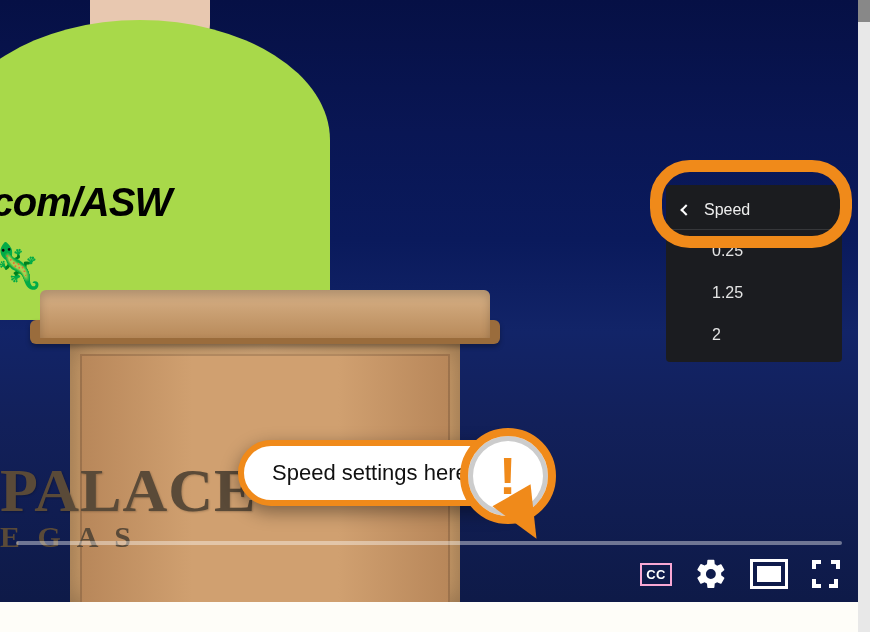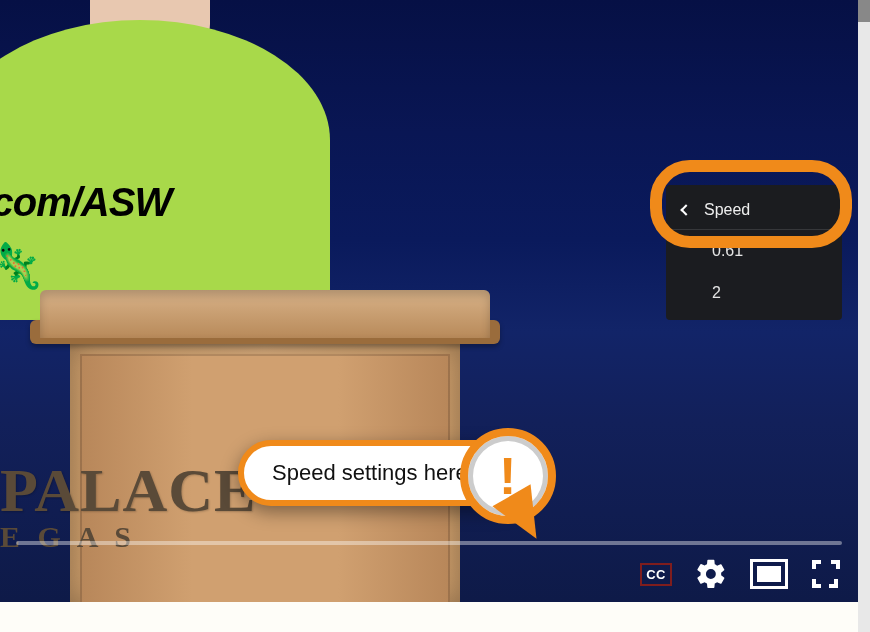--- a/index.html
+++ b/index.html
@@ -267,21 +267,21 @@
       gap: 22px;
     }
     .ctrl {
       color: #fff;
       display: inline-flex;
       align-items: center;
       justify-content: center;
       cursor: pointer;
     }
     .cc-box {
-      border: 2px solid #7f1d1d;
+      border: 2px solid #f9a8d4;
       padding: 2px 4px;
       font-size: 13px;
       font-weight: 700;
       letter-spacing: 0.5px;
     }
     .white-bottom {
       position: absolute;
       left: 0;
       right: 12px;
       bottom: 0;
@@ -331,21 +331,25 @@
     <div class="egas-text">E G A S</div>
   </div>
 
   <div class="speed-menu">
     <div class="speed-header">
       <span class="chevron-left"></span>
       <span>Speed</span>
     </div>
     <div class="speed-item">
       <span class="check"></span>
-      <span>0.61</span>
+      <span>0.25</span>
+    </div>
+    <div class="speed-item">
+      <span class="check"></span>
+      <span>1.25</span>
     </div>
     <div class="speed-item">
       <span class="check"></span>
       <span>2</span>
     </div>
   </div>
 
   <div class="orange-ring"></div>
 
   <div class="callout">

